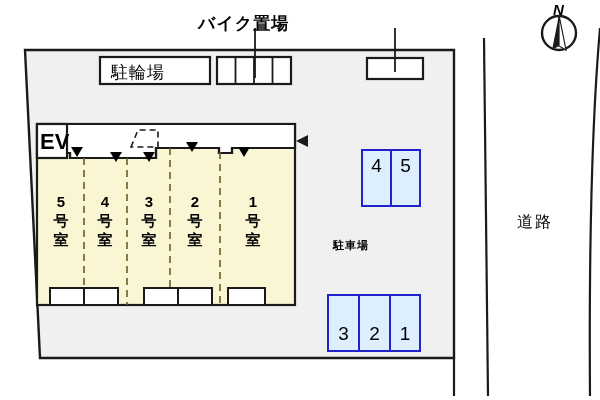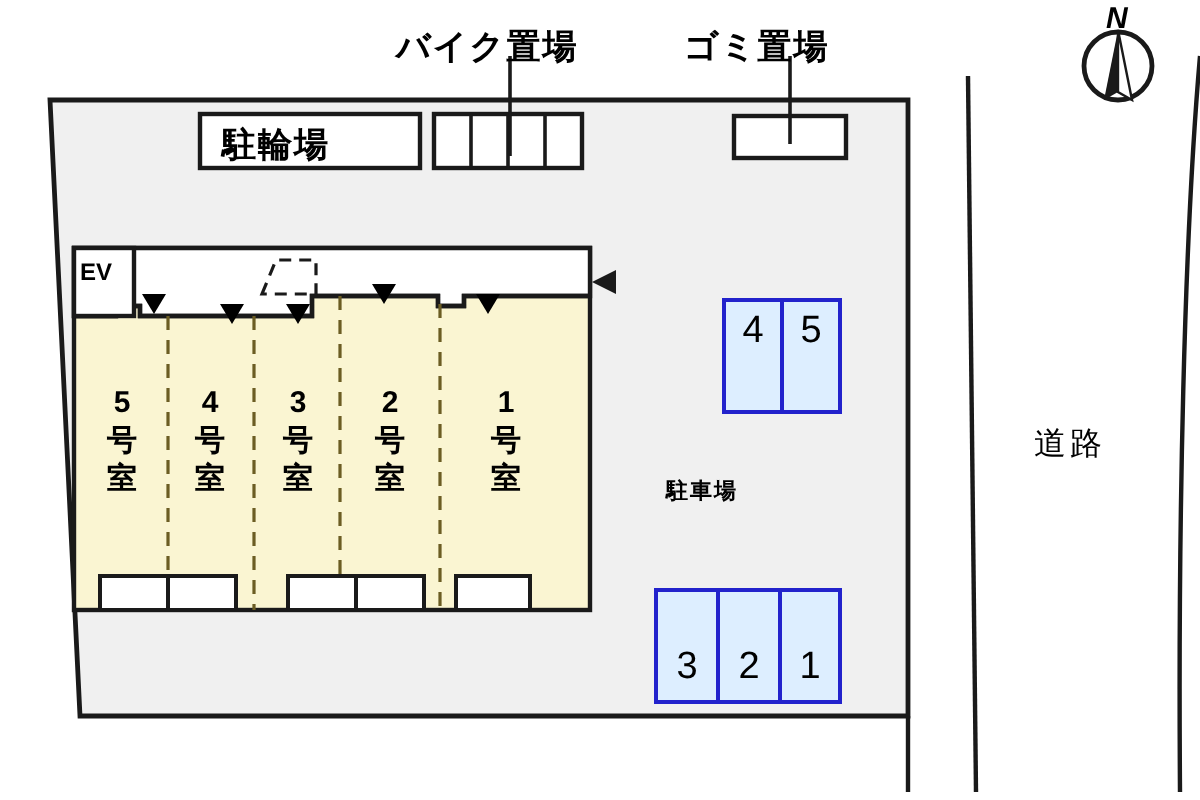--- a/index.html
+++ b/index.html
@@ -30,37 +30,37 @@
   }
   
   .caption {
     font-size: 17px;
     font-weight: 700;
     letter-spacing: 1px;
   }
   
   .box-label {
     font-size: 17px;
-    font-weight: 700;
+    font-weight: 400;
     letter-spacing: 1px;
   }
   
   .room-label {
     position: absolute;
     width: 26px;
     text-align: center;
     font-size: 15px;
     font-weight: 700;
     line-height: 19px;
     letter-spacing: 0px;
   }
   .room-label span { display: block; }
   
   .ev-label {
-    font-size: 12px;
+    font-size: 22px;
     font-weight: 700;
     letter-spacing: 0px;
   }
   
   .stall-num {
     position: absolute;
     text-align: center;
     font-size: 19px;
     font-weight: 400;
     color: #000;
@@ -169,21 +169,20 @@
     </g>
 
   </svg>
 
   
 
   
   <div class="txt caption" style="left:186px; top:12px;">バイク置場</div>
 
   
-  <div class="txt caption" style="left:330px; top:12px;">ゴミ置場</div>
 
   
   <div class="txt box-label" style="left:99px; top:61px;">駐輪場</div>
 
   
   <div class="txt ev-label" style="left:28px; top:129px;">EV</div>
 
   
   <div class="room-label" style="left:36px; top:192px;">
     <span>5</span>

